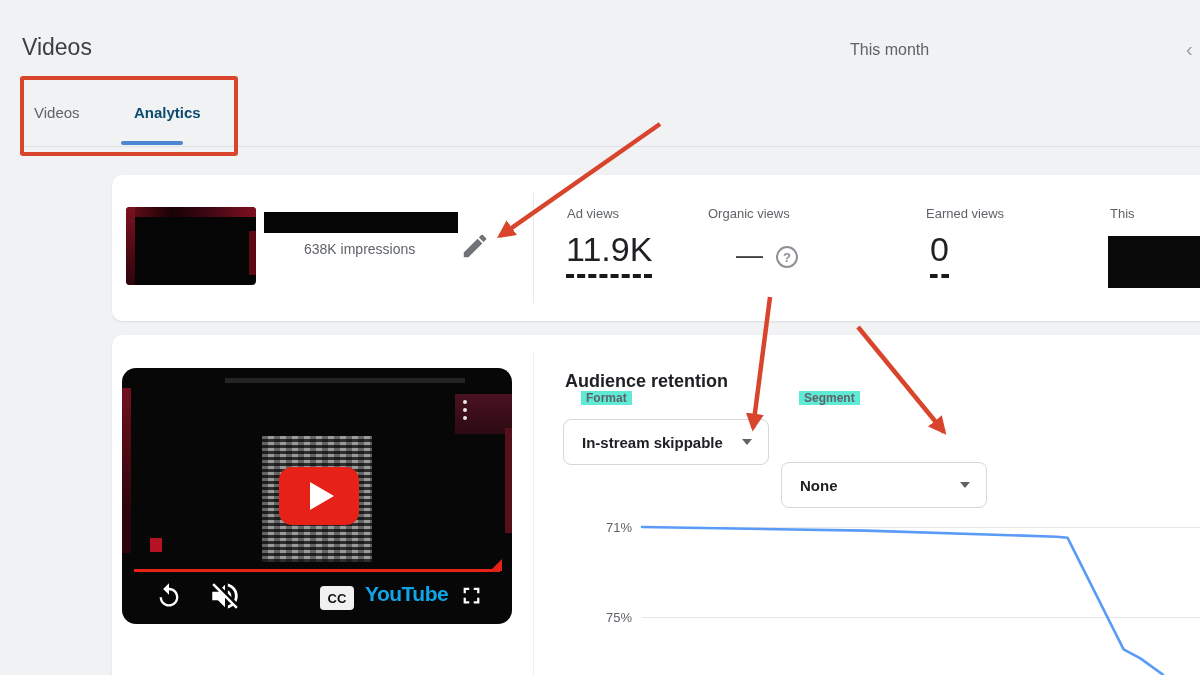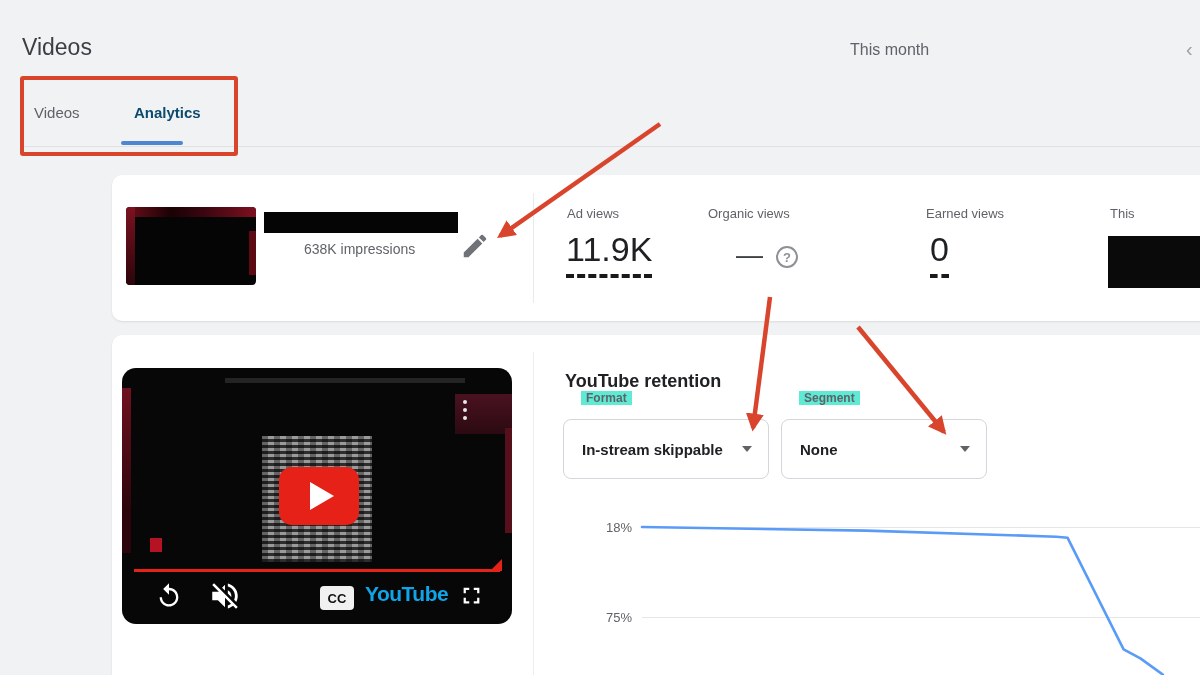--- a/index.html
+++ b/index.html
@@ -80,24 +80,24 @@
   .ctrl { position:absolute; cursor:pointer; }
   .ctrl-replay { left:33px; top:214px; width:28px; height:28px; }
   .ctrl-mute { left:86px; top:211px; width:34px; height:34px; }
   .cc-badge { left:198px; top:218px; width:34px; height:24px; background:#f1f1f1; color:#111;
               font-size:13px; font-weight:bold; border-radius:4px; display:flex; align-items:center; justify-content:center; }
   .yt-logo { left:243px; top:214px; font-size:21px; font-weight:bold; color:#0ea5e9; letter-spacing:-.5px; }
   .ctrl-fs { left:336px; top:214px; width:27px; height:27px; }
 
   
   .retention-title { left:565px; top:371px; font-size:18px; font-weight:bold; color:#202124; }
-  .dd-box { top:419px; width:206px; height:60px; background:#fff; border:1px solid #d3d6da; border-radius:8px;
+  .dd-box { top:419px; width:206px; height:46px; background:#fff; border:1px solid #d3d6da; border-radius:8px;
             display:flex; align-items:center; justify-content:space-between; padding:0 16px 0 18px; cursor:pointer; }
   .dd-box span { font-size:15px; color:#202124; font-weight:bold; }
-  .dd-format { left:563px; } .dd-segment { left:781px; }
+  .dd-format { left:563px; } .dd-segment { left:781px;margin-top:43px; }
   .dd-label { top:391px; font-size:12px; color:#5f6368; background:#5eead4; padding:0 5px; z-index:2;font-weight:bold; }
   .dd-label-format { left:581px; } .dd-label-segment { left:799px; }
   .caret { width:0; height:0; border-left:5px solid transparent; border-right:5px solid transparent;
            border-top:6px solid #5f6368; }
 
   
   .tick { width:48px; text-align:right; font-size:13px; color:#5f6368; }
   .tick-100 { left:584px; top:520px; } .tick-75 { left:584px; top:610px; }
   .grid { left:642px; width:558px; height:1px; background:#e4e6e9; }
   .grid-100 { top:527px; } .grid-75 { top:617px; }
@@ -179,35 +179,35 @@
     <div class="ctrl yt-logo">YouTube</div>
     <div class="ctrl ctrl-fs">
       <svg width="27" height="27" viewBox="0 0 24 24">
         <path fill="#fff" d="M7 14H5v5h5v-2H7v-3zm-2-4h2V7h3V5H5v5zm12 7h-3v2h5v-5h-2v3zM14 5v2h3v3h2V5h-5z"></path>
       </svg>
     </div>
   </div>
 
   <div class="abs card2-vdivider"></div>
 
-  <div class="abs retention-title">YouTube retention</div>
+  <div class="abs retention-title">Audience retention</div>
 
   <div class="abs dd-label dd-label-format">Format</div>
   <div class="abs dd-box dd-format">
     <span>In-stream skippable</span>
     <div class="caret"></div>
   </div>
 
   <div class="abs dd-label dd-label-segment">Segment</div>
   <div class="abs dd-box dd-segment">
     <span>None</span>
     <div class="caret"></div>
   </div>
 
-  <div class="abs tick tick-100">18%</div>
+  <div class="abs tick tick-100">71%</div>
   <div class="abs tick tick-75">75%</div>
   <div class="abs grid grid-100"></div>
   <div class="abs grid grid-75"></div>
 
   <svg class="overlay-svg chart-layer">
     <polyline fill="none" stroke="#5b9bf8" stroke-width="2.6" stroke-linejoin="round" stroke-linecap="round" points="642.0,527.0 866.0,530.6 1056.4,536.7 1067.6,537.8 1123.6,649.4 1140.4,658.4 1162.8,674.6"></polyline>
   </svg>
 
   <div class="abs annotation-rect"></div>
   <svg class="overlay-svg anno-layer">

